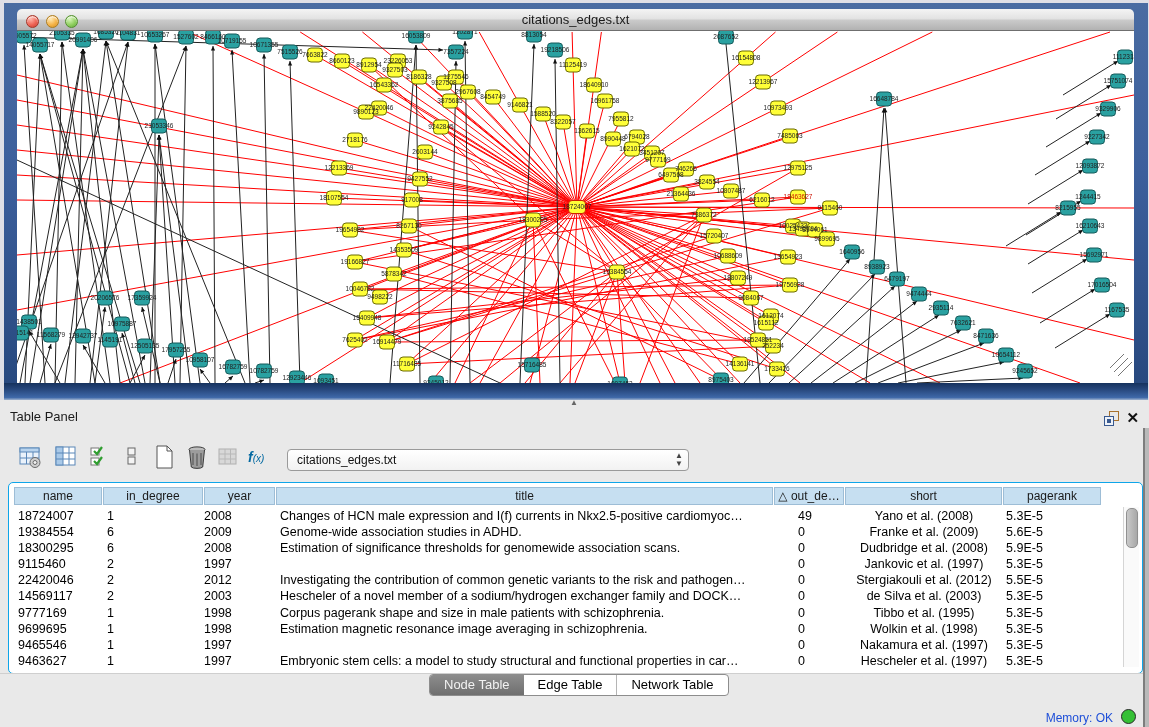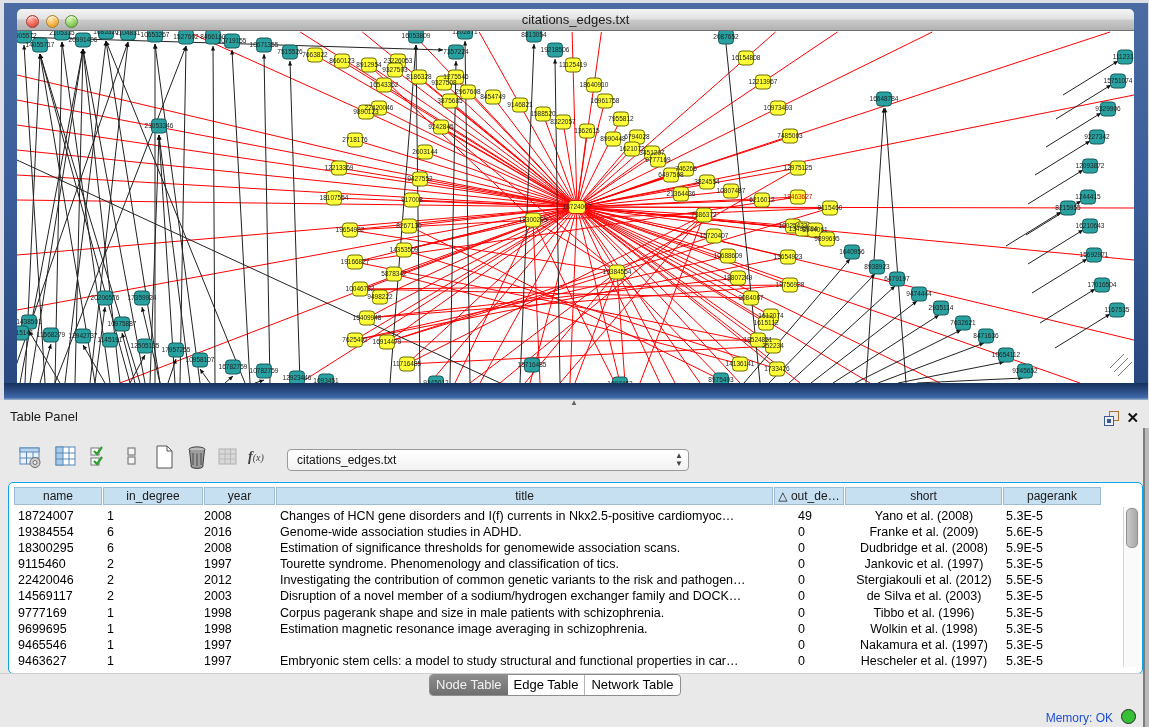--- a/index.html
+++ b/index.html
@@ -43,21 +43,21 @@
 .c3{left:266px;width:488px}.c4{left:784px;width:70px}
 .c5{left:831px;width:158px;text-align:center}.c6{left:992px;width:95px}
 
 #sbar{left:1114px;top:24px;width:15px;height:160px;background:#fafafa;border-left:1px solid #d5d5d5}
 #sthumb{left:2px;top:1px;width:10px;height:38px;border-radius:5px;
   background:linear-gradient(90deg,#c9c9c9,#a8a8a8);border:1px solid #909090}
 
 #tabline{left:0;top:273px;width:1149px;height:1px;background:#cfcfcf}
 #tabs{left:429px;top:274px;height:20px;border:1px solid #8d8d8d;border-radius:4px;
   overflow:hidden;font-size:13px;line-height:19px;background:#fff;display:flex}
-#tabs div{padding:0 6px;text-align:center}
+#tabs div{padding:0 14px;text-align:center}
 #tabs .sel{background:linear-gradient(180deg,#8d8d8d,#6f6f6f);color:#f2f2f2}
 #tabs .sep{border-left:1px solid #b5b5b5;padding:0}
 
 #gutter{left:1143px;top:28px;width:6px;height:299px;background:linear-gradient(90deg,#7d7d7d 0 2px,#b9b9b9 2px)}
 #mem{right:36px;top:311px;font-size:12px;color:#1d4ed8}
 #memdot{right:13px;top:309px;width:13px;height:13px;border-radius:50%;background:#35c035;border:1.5px solid #2a2a2a}
 
 .ic{position:absolute;top:0;width:24px;height:26px}
 </style></head>
 <body>
@@ -805,96 +805,95 @@
     </svg>
 
     <svg class="ic" style="left:198px" width="24" height="26" viewBox="0 0 24 26">
       <rect x="3" y="5" width="17" height="15" fill="#d8d8d8" stroke="#b0b0b0"></rect>
       <line x1="3" y1="10" x2="20" y2="10" stroke="#b8b8b8"></line>
       <line x1="3" y1="15" x2="20" y2="15" stroke="#b8b8b8"></line>
       <line x1="9" y1="5" x2="9" y2="20" stroke="#b8b8b8"></line>
       <line x1="14.5" y1="5" x2="14.5" y2="20" stroke="#b8b8b8"></line>
     </svg>
 
-    <div class="abs" style="left:230px;top:5px;font-size:14px;font-style:italic;color:#404040;font-family:Liberation Serif, serif"><b>f</b><span style="font-size:10px">(x)</span></div>
+    <div class="abs" style="left:230px;top:5px;font-size:14px;font-style:italic;color:#0369a1;font-family:Liberation Sans, sans-serif"><b>f</b><span style="font-size:10px">(x)</span></div>
   </div>
   <div class="abs" id="combo">citations_edges.txt<div class="stepper">▲<br>▼</div></div>
 
   <div class="abs" id="tablebox">
     <div id="thead">
       <div class="th" style="left:0;width:88px">name</div>
       <div class="th" style="left:89px;width:100px">in_degree</div>
       <div class="th" style="left:190px;width:71px">year</div>
       <div class="th" style="left:262px;width:497px">title</div>
       <div class="th" style="left:760px;width:70px">△ out_de…</div>
       <div class="th" style="left:831px;width:157px">short</div>
       <div class="th" style="left:989px;width:98px">pagerank</div>
     </div>
     <div id="tbody">
 <div class="tr">
           <div class="c0">18724007</div>
           <div class="c1">1</div>
           <div class="c2">2008</div>
-          <div class="c3">Changes of HCN gene disorders and I(f) currents in Nkx2.5‑positive cardiomyoc…</div>
+          <div class="c3">Changes of HCN male expression and I(f) currents in Nkx2.5‑positive cardiomyoc…</div>
           <div class="c4">49</div>
           <div class="c5">Yano et al. (2008)</div>
           <div class="c6">5.3E‑5</div>
         </div>
 <div class="tr">
           <div class="c0">19384554</div>
           <div class="c1">6</div>
-          <div class="c2">2016</div>
+          <div class="c2">2009</div>
           <div class="c3">Genome‑wide association studies in ADHD.</div>
           <div class="c4">0</div>
           <div class="c5">Franke et al. (2009)</div>
           <div class="c6">5.6E‑5</div>
         </div>
 <div class="tr">
           <div class="c0">18300295</div>
           <div class="c1">6</div>
           <div class="c2">2008</div>
           <div class="c3">Estimation of significance thresholds for genomewide association scans.</div>
           <div class="c4">0</div>
           <div class="c5">Dudbridge et al. (2008)</div>
           <div class="c6">5.9E‑5</div>
         </div>
 <div class="tr">
           <div class="c0">9115460</div>
           <div class="c1">2</div>
           <div class="c2">1997</div>
-          <div class="c3">Tourette syndrome. Phenomenology and classification of tics.</div>
           <div class="c4">0</div>
           <div class="c5">Jankovic et al. (1997)</div>
           <div class="c6">5.3E‑5</div>
         </div>
 <div class="tr">
           <div class="c0">22420046</div>
           <div class="c1">2</div>
           <div class="c2">2012</div>
           <div class="c3">Investigating the contribution of common genetic variants to the risk and pathogen…</div>
           <div class="c4">0</div>
           <div class="c5">Stergiakouli et al. (2012)</div>
           <div class="c6">5.5E‑5</div>
         </div>
 <div class="tr">
           <div class="c0">14569117</div>
           <div class="c1">2</div>
           <div class="c2">2003</div>
-          <div class="c3">Disruption of a novel member of a sodium/hydrogen exchanger family and DOCK…</div>
+          <div class="c3">Hescheler of a novel member of a sodium/hydrogen exchanger family and DOCK…</div>
           <div class="c4">0</div>
           <div class="c5">de Silva et al. (2003)</div>
           <div class="c6">5.3E‑5</div>
         </div>
 <div class="tr">
           <div class="c0">9777169</div>
           <div class="c1">1</div>
           <div class="c2">1998</div>
           <div class="c3">Corpus pagerank shape and size in male patients with schizophrenia.</div>
           <div class="c4">0</div>
-          <div class="c5">Tibbo et al. (1996)</div>
+          <div class="c5">Tibbo et al. (1995)</div>
           <div class="c6">5.3E‑5</div>
         </div>
 <div class="tr">
           <div class="c0">9699695</div>
           <div class="c1">1</div>
           <div class="c2">1998</div>
           <div class="c3">Estimation magnetic resonance image averaging in schizophrenia.</div>
           <div class="c4">0</div>
           <div class="c5">Wolkin et al. (1998)</div>
           <div class="c6">5.3E‑5</div>

